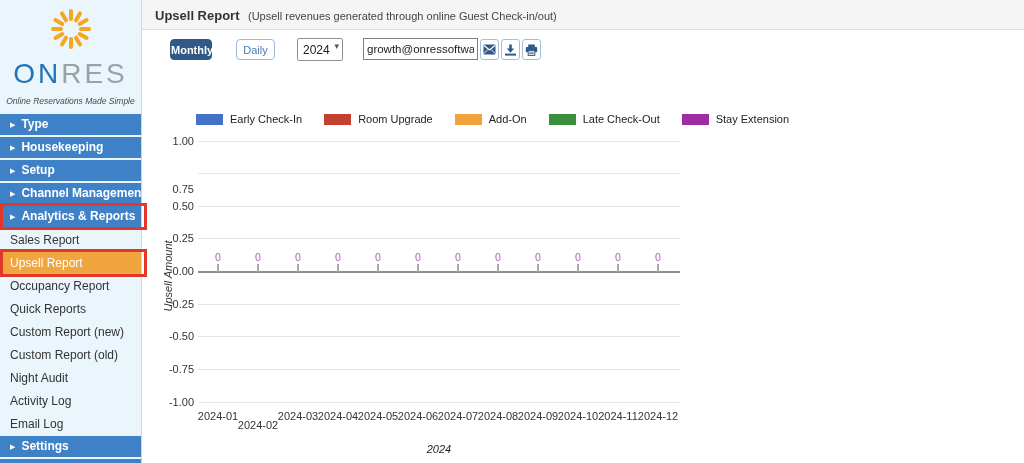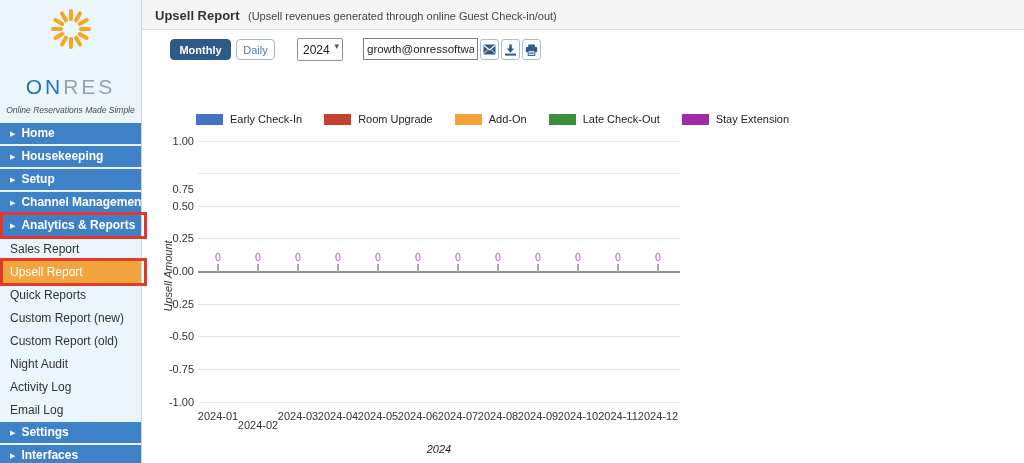--- a/index.html
+++ b/index.html
@@ -3,21 +3,21 @@
 <meta charset="utf-8">
 <style>
   * { box-sizing: border-box; margin: 0; padding: 0; }
   body { font-family: "Liberation Sans", "DejaVu Sans", sans-serif; background:#fff; }
   .app { position:relative; width:1024px; height:463px; background:#fff; overflow:hidden; }
 
   
   .sidebar { position:absolute; left:0; top:0; width:142px; height:463px;
              background:#EAF5FC; border-right:1px solid #C7D8E4; z-index:2; }
   .logo-block { text-align:center; padding-top:6px; }
-  .logo-word { font-size:21px; letter-spacing:3px; text-transform:uppercase; margin-top:19px; }
+  .logo-word { font-size:28px; letter-spacing:3px; text-transform:uppercase; margin-top:2px; }
   .logo-on  { color:#2273B8; }
   .logo-res { color:#9BA1A6; }
   .tagline  { font-size:8.5px; font-style:italic; color:#4a4a4a; margin-top:6px; }
   .side-menu { margin-top:8px; }
   .side-item { position:relative; height:21px; line-height:21px; margin-bottom:2px;
                padding-left:10px; font-size:12px; cursor:pointer; white-space:nowrap; }
   .side-item.section { background:#3F81C7; color:#fff; font-weight:600; }
   .side-item.link    { color:#333; height:22px; line-height:22px; margin-bottom:1px; }
   .side-item.active  { background:#F0A53E; color:#fff; }
   .side-item .arrow  { font-size:7px; margin-right:6px; position:relative; top:-1px; }
@@ -27,21 +27,21 @@
   
   .page-header { position:absolute; left:142px; right:0; top:0; height:30px;
                  background:#F5F5F5; border-bottom:1px solid #DEDEDE;
                  line-height:30px; padding-left:13px; white-space:nowrap; }
   .page-title { font-size:13px; font-weight:bold; color:#333; }
   .page-subtitle { font-size:11px; color:#444; margin-left:4px; }
 
   
   .btn { position:absolute; height:21px; border-radius:4px; font-size:11px;
          font-family:inherit; cursor:pointer; }
-  .btn-monthly { left:170px; top:39px; width:61px; background:#2F5A87; color:#fff;
+  .btn-monthly { left:170px; top:39px; width:42px; background:#2F5A87; color:#fff;
                  border:1px solid #2F5A87; font-weight:600; }
   .btn-daily   { left:236px; top:39px; width:39px; background:#fff; color:#4A7AB5;
                  border:1px solid #9FB9D8; }
   .year-wrap { position:absolute; left:297px; top:38px; width:46px; height:23px; }
   .year-select { width:100%; height:100%; border:1px solid #8f8f8f; border-radius:2px;
                  background:#fff; font-size:12px; color:#222; padding-left:5px;
                  appearance:none; -webkit-appearance:none; font-family:inherit; cursor:pointer; }
   .year-chevron { position:absolute; right:4px; top:3px; font-size:9px; color:#555; pointer-events:none; }
   .email-input { position:absolute; left:363px; top:38px; width:115px; height:22px;
                  border:1px solid #7f7f7f; font-size:11.5px; color:#222; padding:0 3px;
@@ -90,27 +90,28 @@
             <rect x="21" y="3" width="4" height="12" rx="2" fill="#F5A623" transform="rotate(300 23 23)"></rect>
             <rect x="21" y="3" width="4" height="12" rx="2" fill="#F5A623" transform="rotate(330 23 23)"></rect>
           </svg>
       </span>
       <div class="logo-word">
         <span class="logo-on">On</span><span class="logo-res">Res</span>
       </div>
       <div class="tagline">Online Reservations Made Simple</div>
     </div>
     <div class="side-menu">
-        <div class="side-item section"><span class="arrow">▶</span><span>Home</span></div>
+        <div class="side-item section"><span class="arrow">▶</span><span>Type</span></div>
         <div class="side-item section"><span class="arrow">▶</span><span>Housekeeping</span></div>
         <div class="side-item section"><span class="arrow">▶</span><span>Setup</span></div>
         <div class="side-item section"><span class="arrow">▶</span><span>Channel Management</span></div>
         <div class="side-item section hl"><span class="arrow">▶</span><span>Analytics &amp; Reports</span></div>
         <div class="side-item link"><span>Sales Report</span></div>
         <div class="side-item link active hl"><span>Upsell Report</span></div>
+        <div class="side-item link"><span>Occupancy Report</span></div>
         <div class="side-item link"><span>Quick Reports</span></div>
         <div class="side-item link"><span>Custom Report (new)</span></div>
         <div class="side-item link"><span>Custom Report (old)</span></div>
         <div class="side-item link"><span>Night Audit</span></div>
         <div class="side-item link"><span>Activity Log</span></div>
         <div class="side-item link"><span>Email Log</span></div>
         <div class="side-item section"><span class="arrow">▶</span><span>Settings</span></div>
         <div class="side-item section"><span class="arrow">▶</span><span>Interfaces</span></div>
       </div>
   </div>

